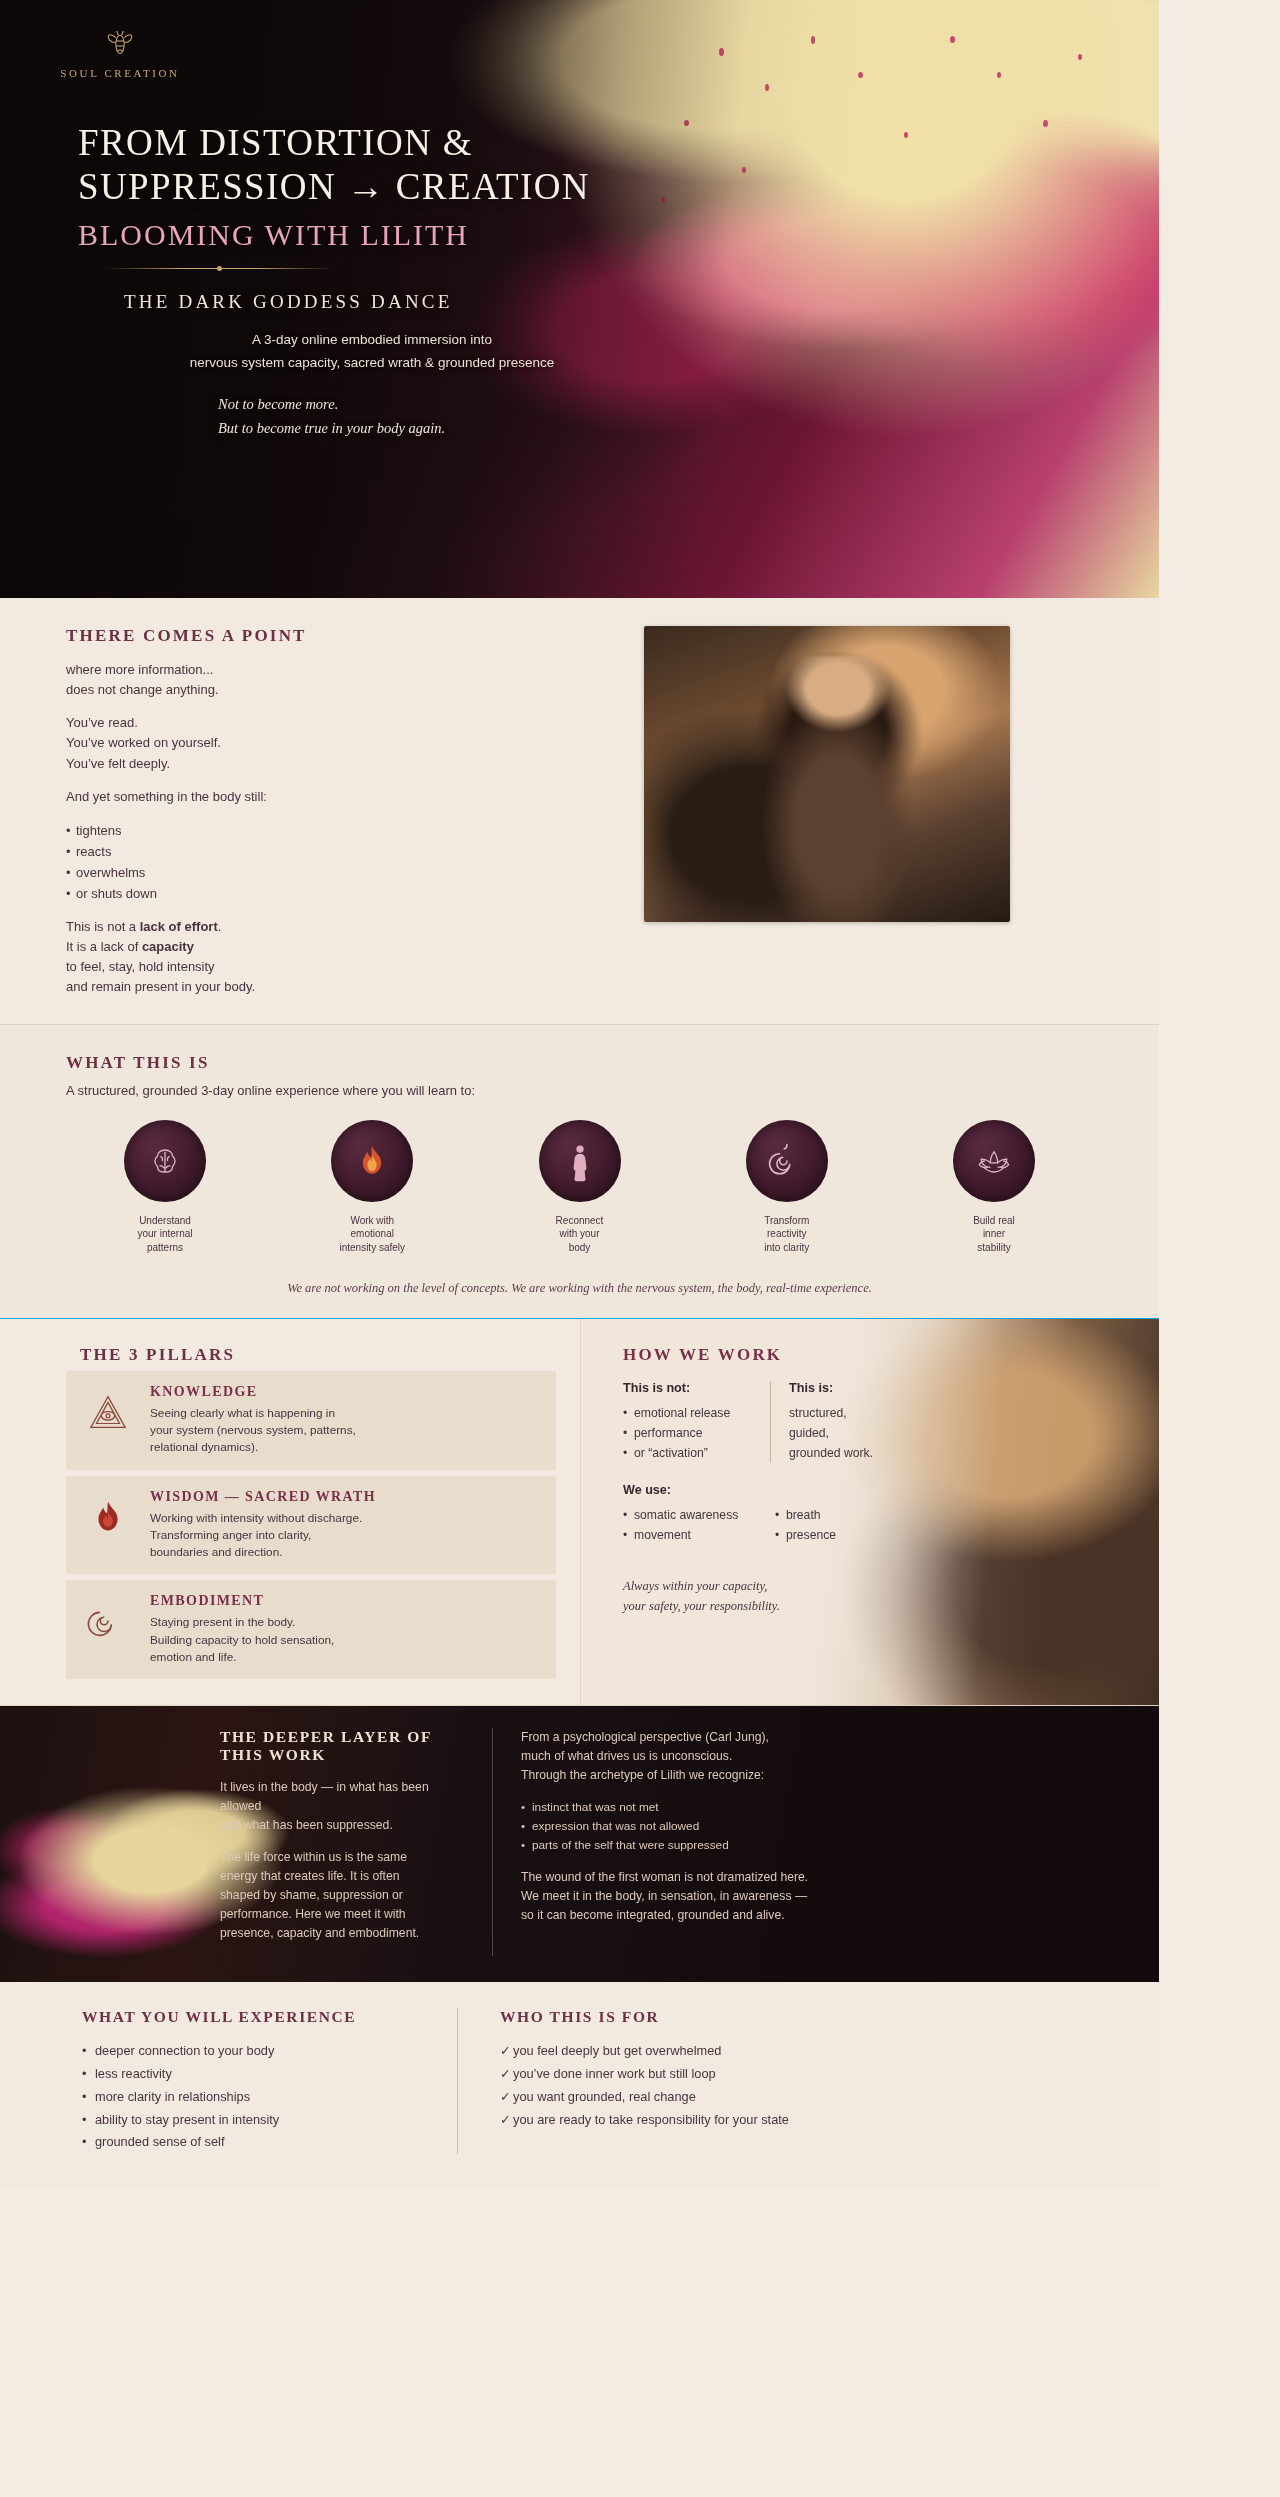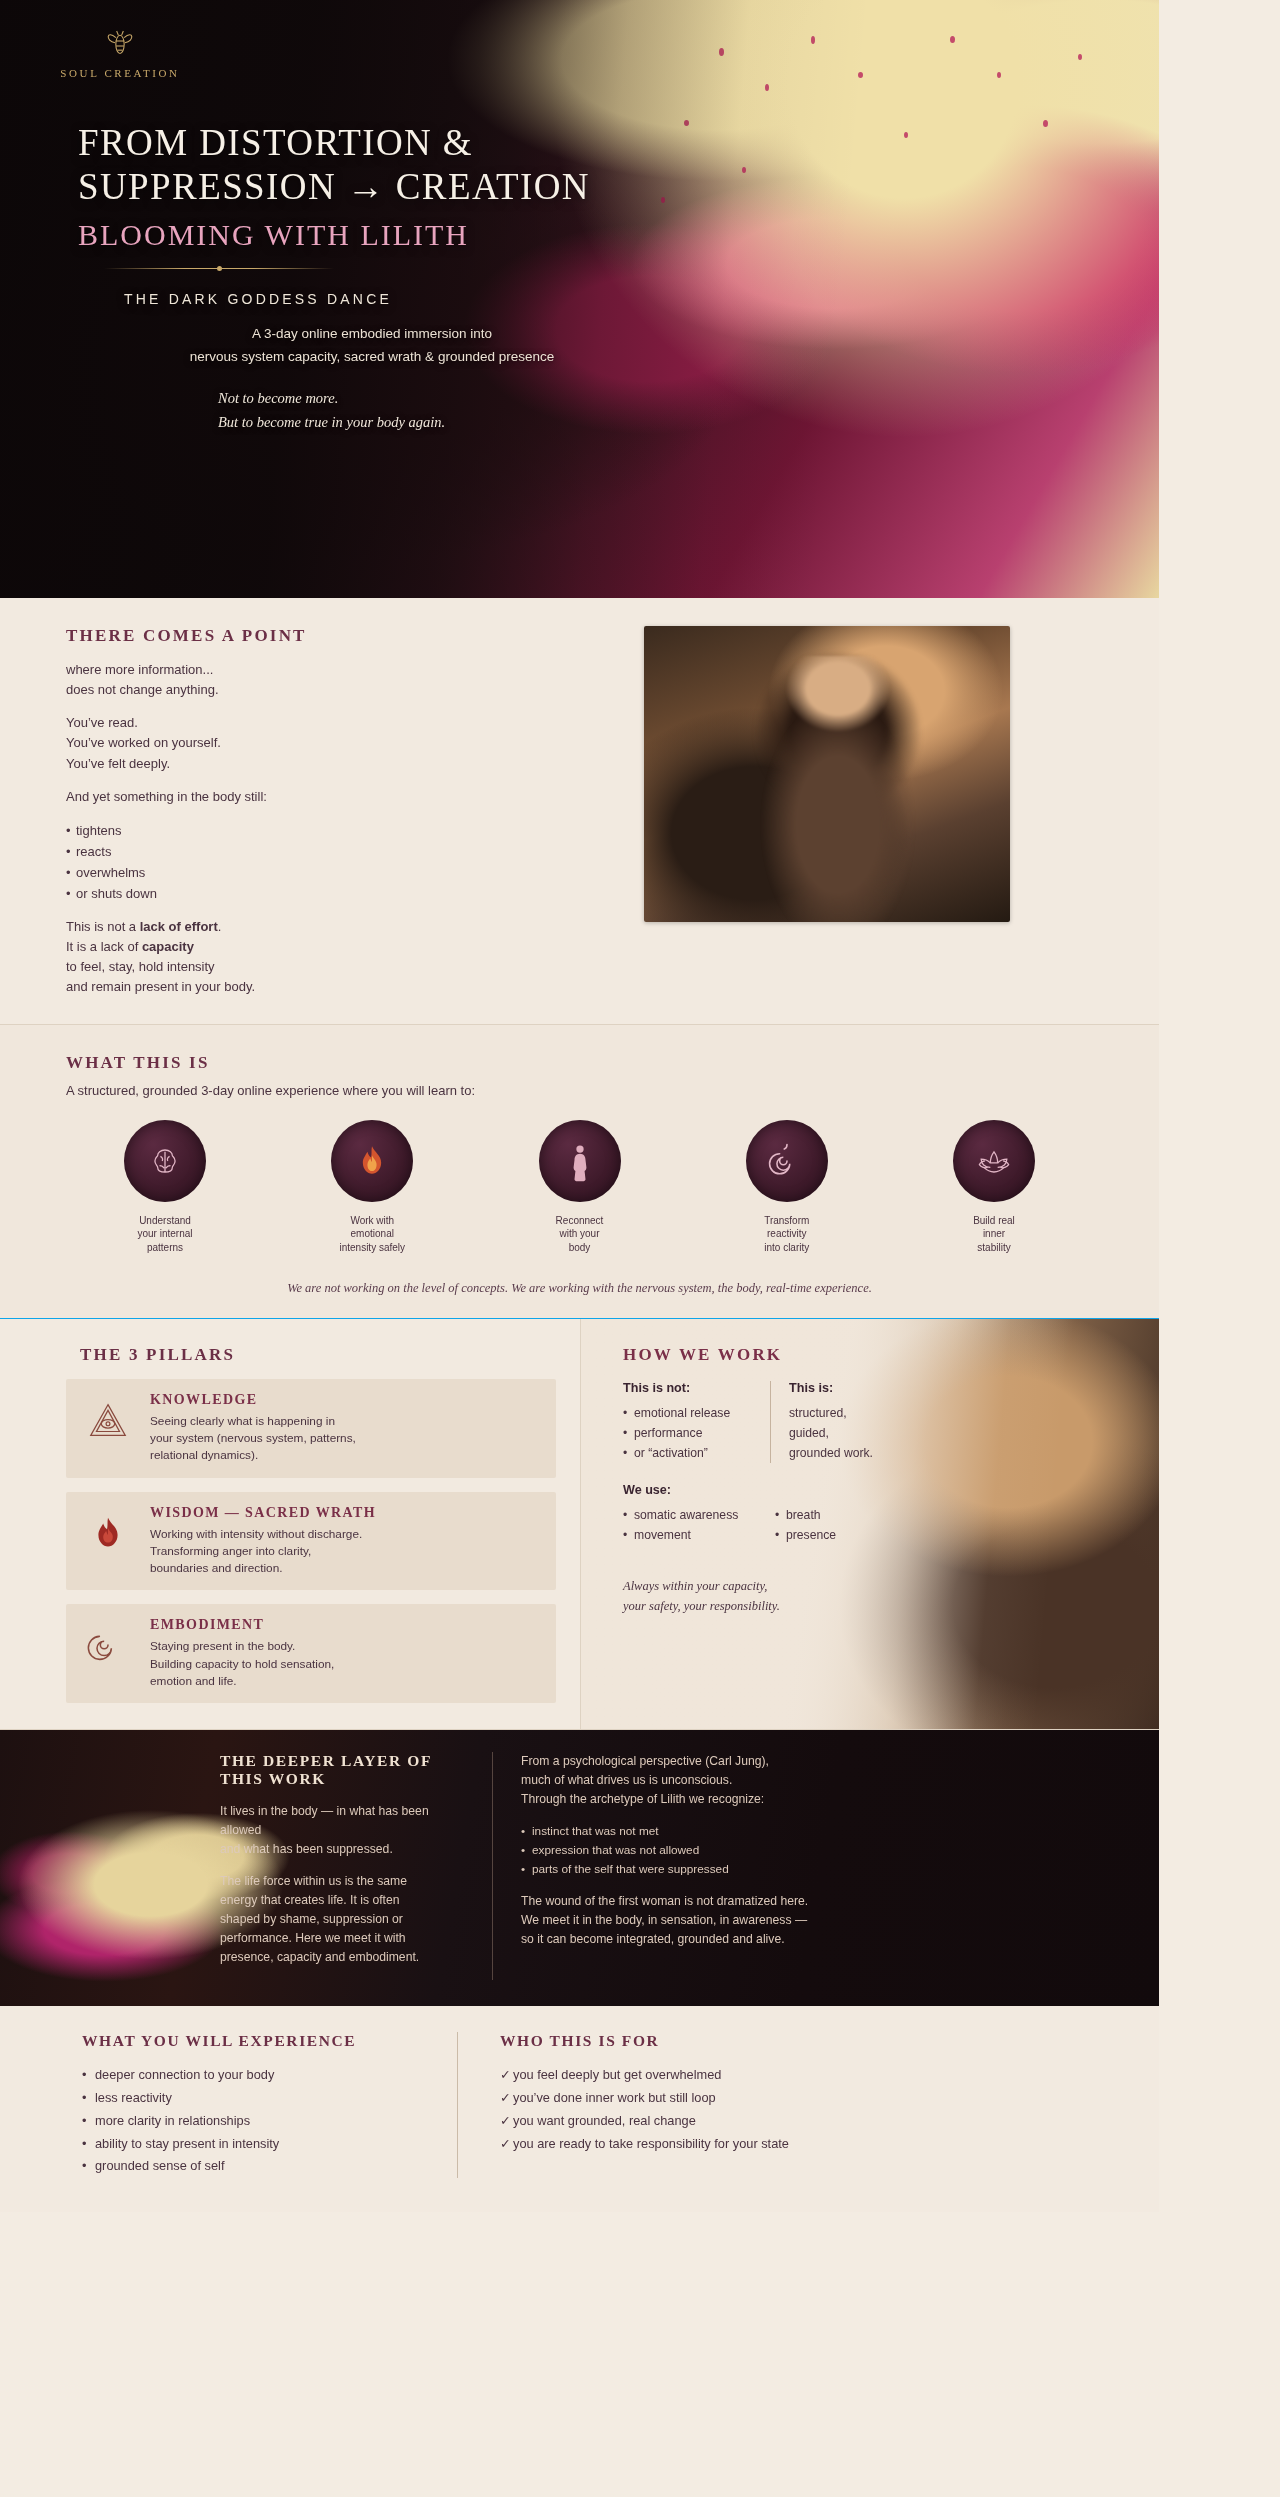--- a/index.html
+++ b/index.html
@@ -70,22 +70,22 @@
     width: 230px; height: 1px;
     background: linear-gradient(90deg, rgba(201,169,106,0) 0%, #c9a96a 35%, #c9a96a 65%, rgba(201,169,106,0) 100%);
     position: relative;
   }
   .divider-dot:after {
     content:""; position:absolute; left:50%; top:-2px; width:5px; height:5px;
     margin-left:-2.5px; border-radius:50%; background:#c9a96a;
   }
   .hero-kicker {
     margin: 22px 0 0 84px;
-    font-family: Liberation Sans, sans-serif;
-    font-size: 14px; letter-spacing: 3.2px; color: #efe6d8;
+    font-family: Liberation Serif, serif;
+    font-size: 19px; letter-spacing: 3.2px; color: #efe6d8;
     text-shadow: 0 2px 8px rgba(0,0,0,.7);
   }
   .hero-desc {
     margin: 16px 0 0 0; text-align: left; padding-left: 52px;
     font-size: 13.5px; line-height: 1.7; color: #ece2d4;
     text-shadow: 0 1px 6px rgba(0,0,0,.8);
   }
   .hero-desc .c { display:block; }
   .hero-italic {
     margin: 18px 0 0 178px;
@@ -158,21 +158,21 @@
 
   
   .s-pillars { display: flex; border-bottom: 1px solid #ded2c2; }
   .pillars {
     width: 610px; background: #f2eae0; padding: 26px 24px 26px 40px;
     border-right: 1px solid #ded2c2;
   }
   .pillars .sec-title { margin-left: 40px; }
   .pillar-card {
     display: flex; gap: 14px; align-items: flex-start;
-    background: #e8dccd; margin: 14px 0 0 26px; padding: 13px 14px;
+    background: #e8dccd; margin: 6px 0 0 26px; padding: 13px 14px;
     border-radius: 2px; width: 490px;
   }
   .pillar-ico { width: 56px; height: 56px; flex: 0 0 56px; display:flex; align-items:center; justify-content:center; }
   .pillar-ico svg { width: 46px; height: 46px; }
   .pillar-h {
     font-family: "Liberation Serif", serif; font-size: 14px;
     letter-spacing: 1.4px; color: #7a2f48; font-weight: 700; margin-bottom: 5px;
   }
   .pillar-b { font-size: 11.8px; line-height: 1.46; color: #4a3340; }
 

